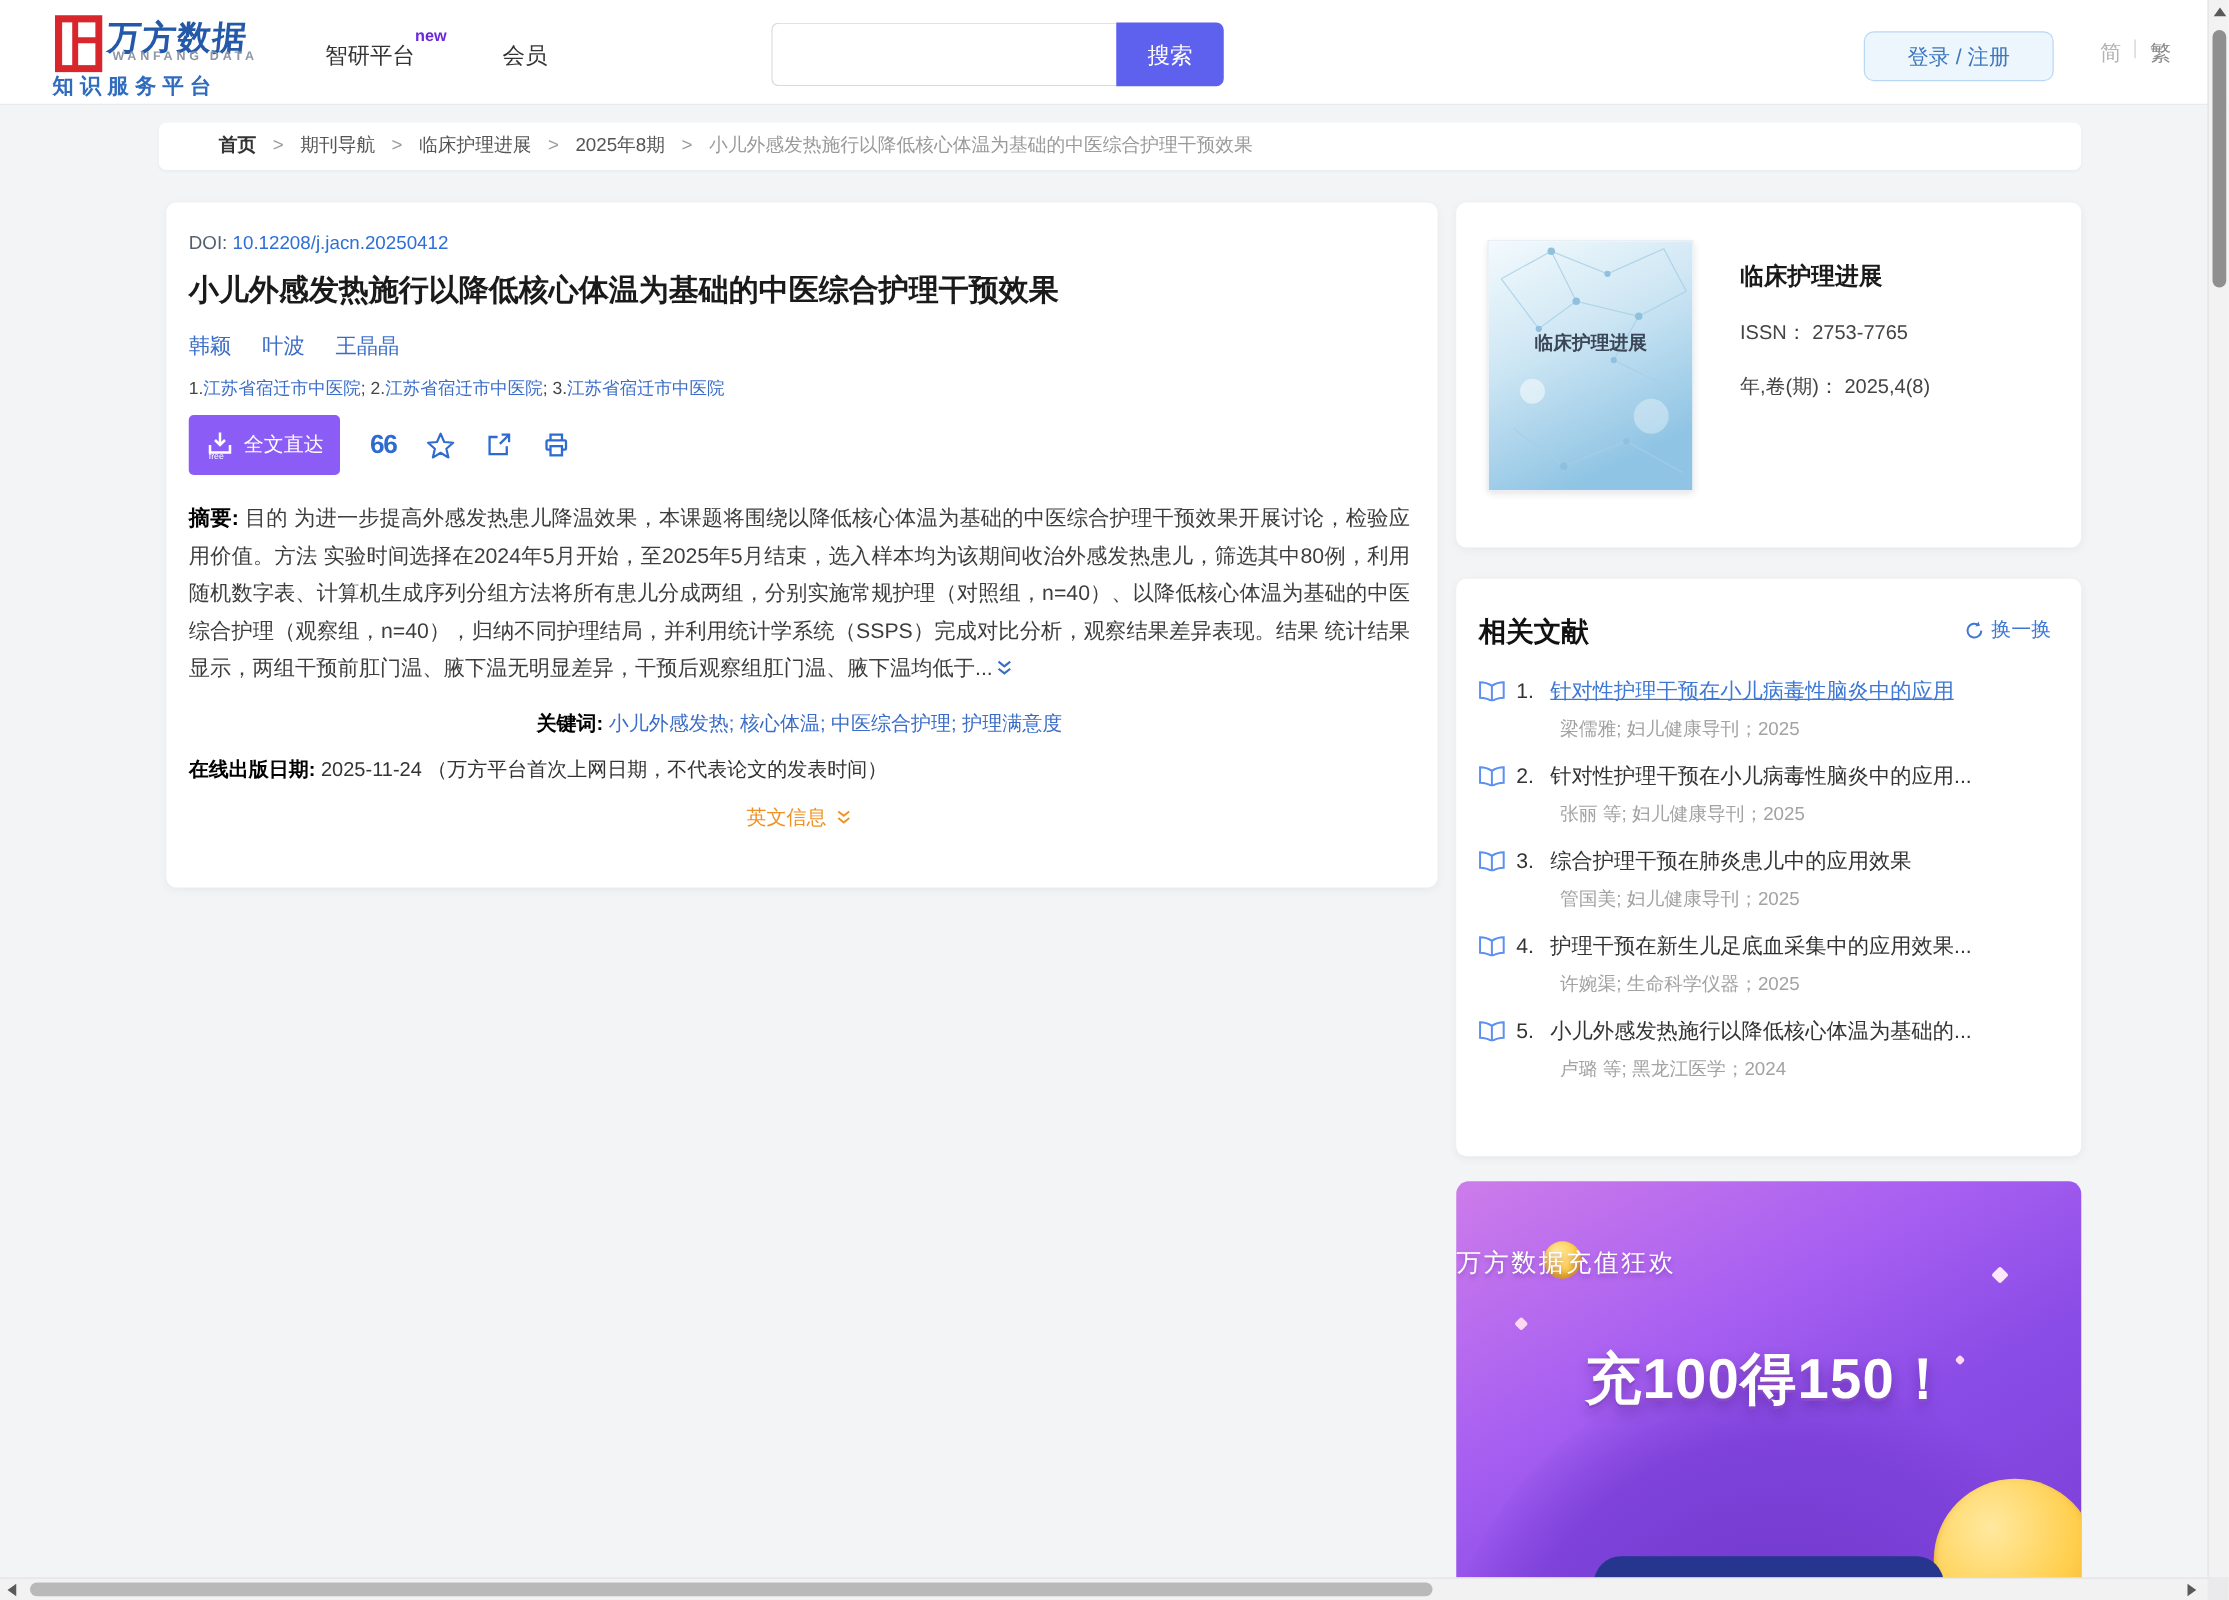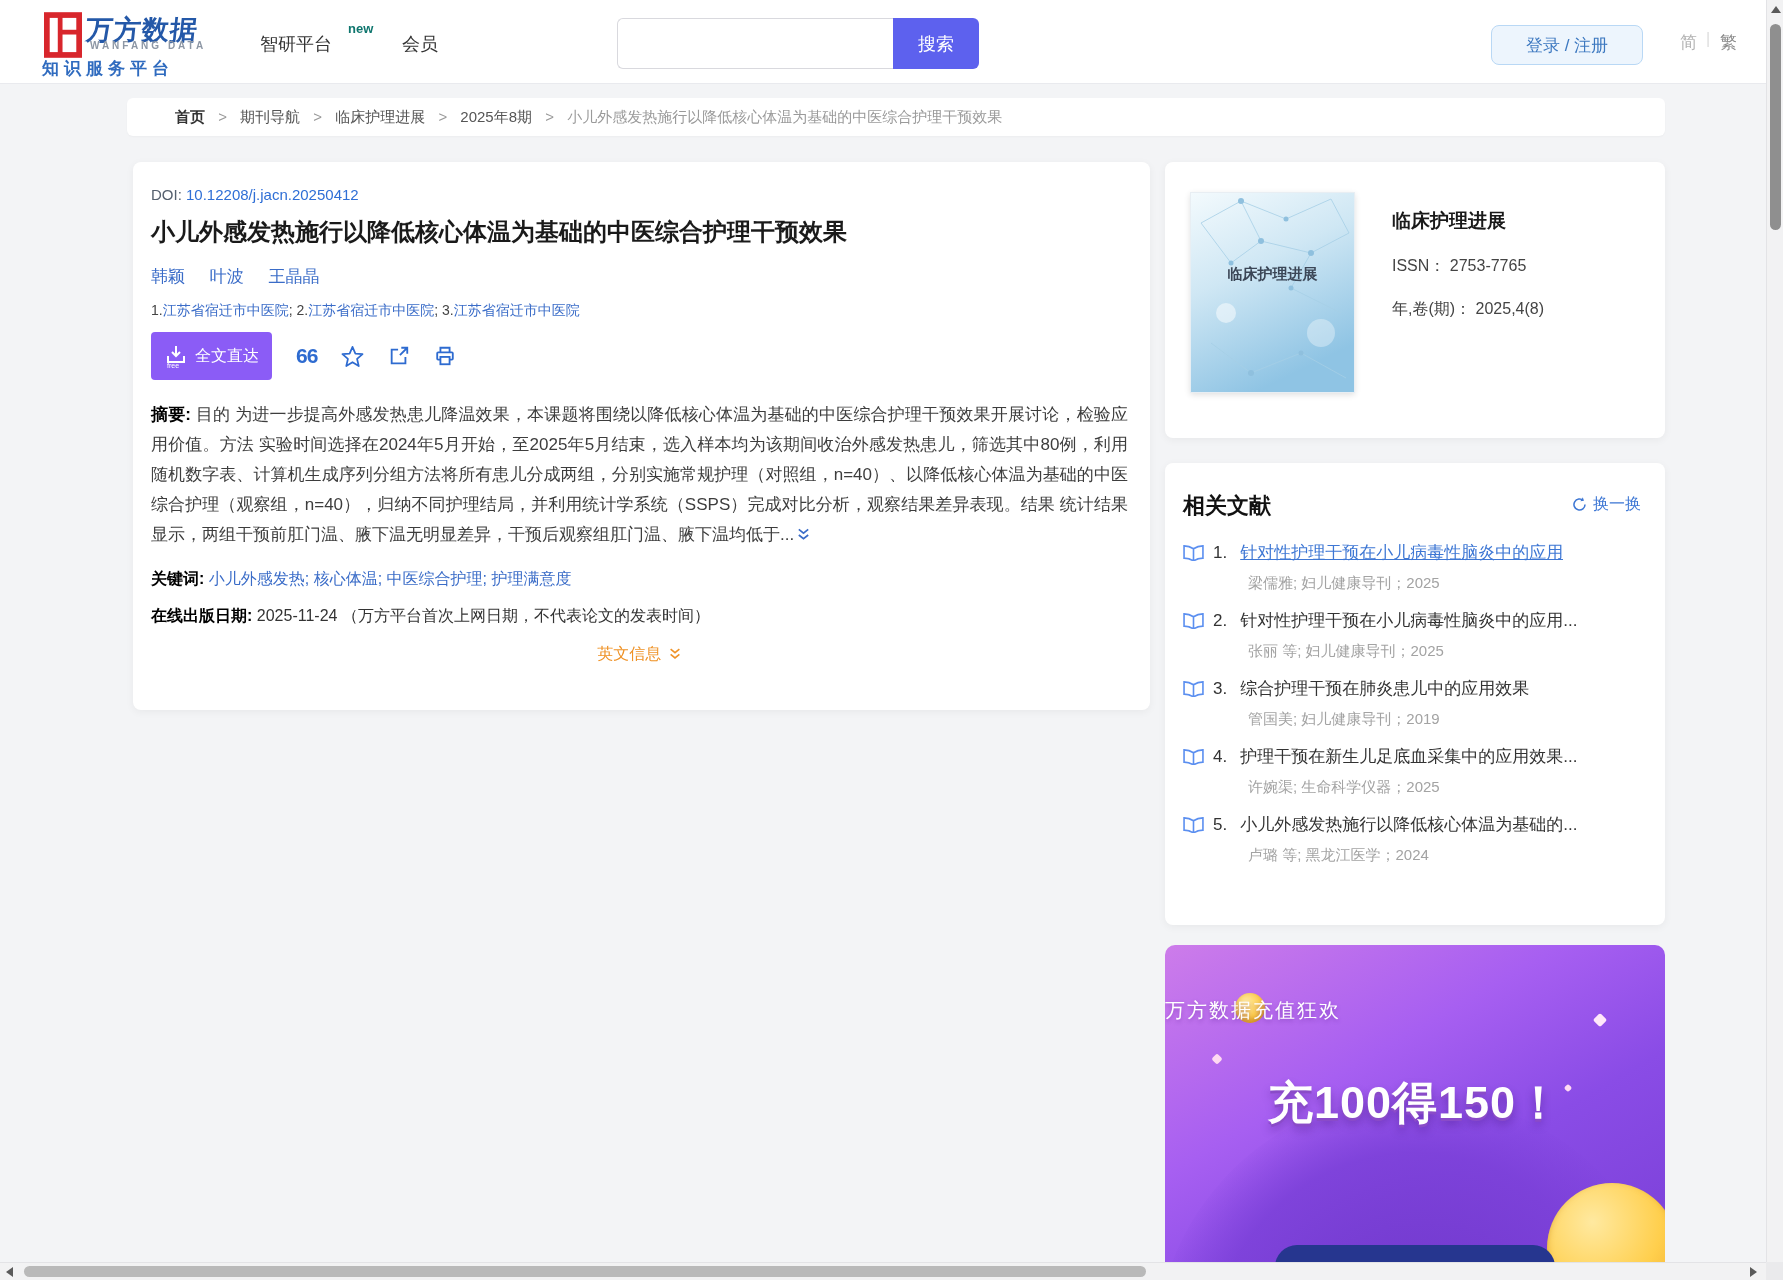--- a/index.html
+++ b/index.html
@@ -12,21 +12,21 @@
   }
   
   .header { position:absolute; left:0; top:0; width:1783px; height:84px; background:#fff; border-bottom:1px solid #e9eaee; }
   .logo-icon { position:absolute; left:44px; top:12px; width:38px; height:46px; }
   .brand-cn { position:absolute; left:86px; top:12px; font-size:27px; font-weight:bold; color:#2458a8; transform:skewX(-6deg); letter-spacing:1px; }
   .brand-en { position:absolute; left:90px; top:40px; font-size:10px; font-weight:bold; color:#8d97a5; letter-spacing:3px; }
   .brand-tagline { position:absolute; left:42px; top:57px; font-size:17px; font-weight:bold; color:#2f6bbf; letter-spacing:5px; }
   .nav-item { position:absolute; top:32px; font-size:18px; color:#333; cursor:pointer; }
   .nav-platform { left:260px; }
   .nav-member { left:402px; }
-  .new-badge { position:absolute; left:332px; top:21px; font-size:13px; font-weight:bold; color:#0f766e;margin-left:16px; }
+  .new-badge { position:absolute; left:332px; top:21px; font-size:13px; font-weight:bold; color:#6d28d9; }
   .search-wrap { position:absolute; left:617px; top:18px; height:40px; display:flex; }
   .search-input { width:276px; height:51px; border:1px solid #d9d9de; border-right:none; border-radius:6px 0 0 6px; padding:0 12px; font-size:16px; outline:none; background:#fff; }
   .search-button { width:86px; height:51px; border:none; border-radius:0 6px 6px 0; background:#5d61ee; color:#fff; font-size:18px; cursor:pointer; font-family:inherit; }
   .login-button { position:absolute; left:1491px; top:25px; width:152px; height:40px; border:1px solid #b9d8f5; border-radius:8px; background:#edf5fd; color:#3c78c0; font-size:17px; cursor:pointer; font-family:inherit; }
   .lang-s { position:absolute; left:1680px; top:31px; font-size:17px; color:#b3b3b3; cursor:pointer; }
   .lang-div { position:absolute; left:1706px; top:30px; font-size:16px; color:#ddd; }
   .lang-t { position:absolute; left:1720px; top:31px; font-size:17px; color:#8a8a8a; cursor:pointer; }
   
   .breadcrumb { position:absolute; left:127px; top:98px; width:1538px; height:38px; background:#fff; border-radius:6px; line-height:38px; padding-left:48px; font-size:15px; white-space:nowrap; overflow:hidden; box-shadow:0 1px 2px rgba(0,0,0,.03); }
   .bc-home { font-weight:bold; color:#333; cursor:pointer; }
@@ -43,21 +43,21 @@
   .author-link { color:#3a6cc8; margin-right:20px; cursor:pointer;text-align:center; }
   .affils { margin-top:14px; font-size:14px; color:#444; }
   .affil-link { color:#3a6cc8; cursor:pointer; }
   .btn-row { margin-top:20px; height:32px; display:flex; align-items:center; }
   .fulltext-btn { display:inline-flex; align-items:center; gap:7px; height:48px; padding:14px 13px; background:#8b5cf6; border:none; border-radius:4px; color:#fff; font-size:16px; cursor:pointer; font-family:inherit; }
   .tool-icon { margin-left:24px; cursor:pointer; display:inline-flex; align-items:center; }
   .cite-icon { font-size:21px; font-weight:bold; color:#2e6bd0; letter-spacing:-1px; }
   .abstract { margin-top:28px; font-size:17px; line-height:30px; color:#3d3d3d; text-align:justify; }
   .b-label { font-weight:bold; color:#000000; }
   .chev { vertical-align:-2px; margin-left:2px; cursor:pointer; }
-  .keywords { margin-top:17px; font-size:16px; }
+  .keywords { margin-top:17px; font-size:16px;text-align:center; }
   .kw-link { color:#3a6cc8; cursor:pointer; }
   .pubdate { margin-top:16px; font-size:16px; color:#333; }
   .english-info { margin-top:17px; text-align:center; font-size:16px; color:#ef9226; cursor:pointer; }
   
   .journal-card { left:1165px; top:162px; width:500px; height:276px; }
   .cover { position:absolute; left:25px; top:30px; width:165px; height:201px; border:1px solid #e8eef3; box-shadow:0 2px 6px rgba(0,0,0,.12); }
   .cover svg { display:block; }
   .cover-label { position:absolute; left:0; top:72px; width:100%; text-align:center; font-size:15px; font-weight:bold; color:#3b4656; }
   .j-info { position:absolute; left:227px; top:46px; }
   .j-name { font-size:19px; font-weight:bold; color:#1a1a1a; cursor:pointer; }
@@ -287,21 +287,21 @@
   </div>
 
   <div class="rel-item">
     <div class="rel-line">
       <svg class="book-icon" width="21" height="17" viewBox="0 0 22 18">
           <path d="M1 2c4 0 7 1 10 3 3-2 6-3 10-3v13c-4 0-7 1-10 3-3-2-6-3-10-3zM11 5v13" fill="none" stroke="#5b8ff0" stroke-width="1.7"></path>
         </svg>
       <span class="rel-no">3.</span>
       <span class="rel-title">综合护理干预在肺炎患儿中的应用效果</span>
     </div>
-    <div class="rel-meta">管国美; 妇儿健康导刊；2019</div>
+    <div class="rel-meta">管国美; 妇儿健康导刊；2025</div>
   </div>
 
   <div class="rel-item">
     <div class="rel-line">
       <svg class="book-icon" width="21" height="17" viewBox="0 0 22 18">
           <path d="M1 2c4 0 7 1 10 3 3-2 6-3 10-3v13c-4 0-7 1-10 3-3-2-6-3-10-3zM11 5v13" fill="none" stroke="#5b8ff0" stroke-width="1.7"></path>
         </svg>
       <span class="rel-no">4.</span>
       <span class="rel-title">护理干预在新生儿足底血采集中的应用效果...</span>
     </div>

